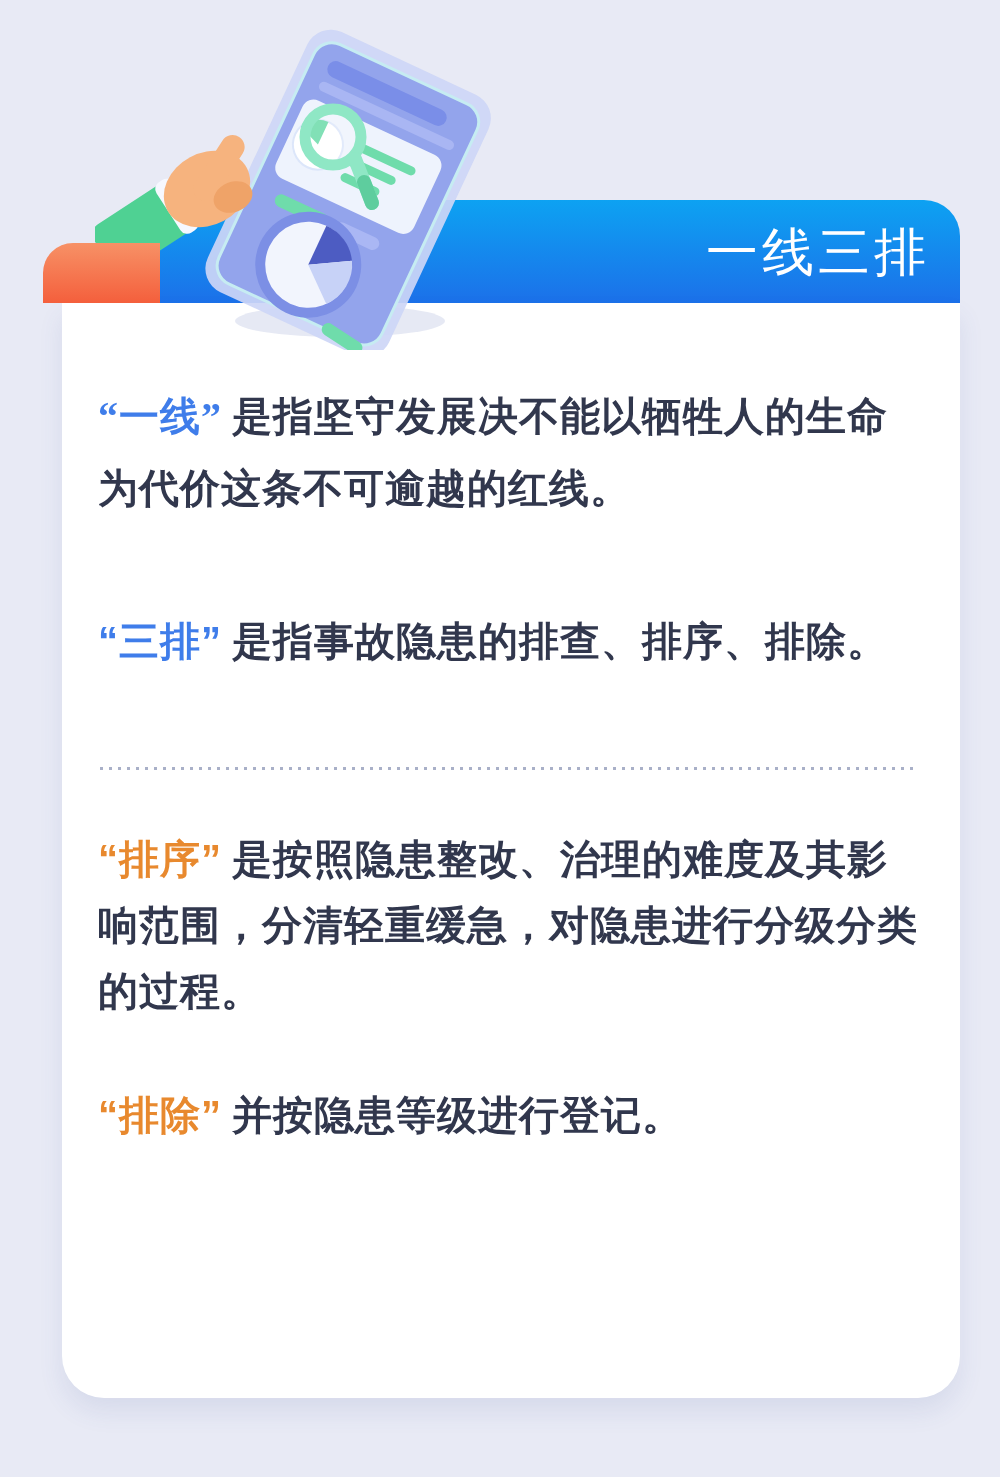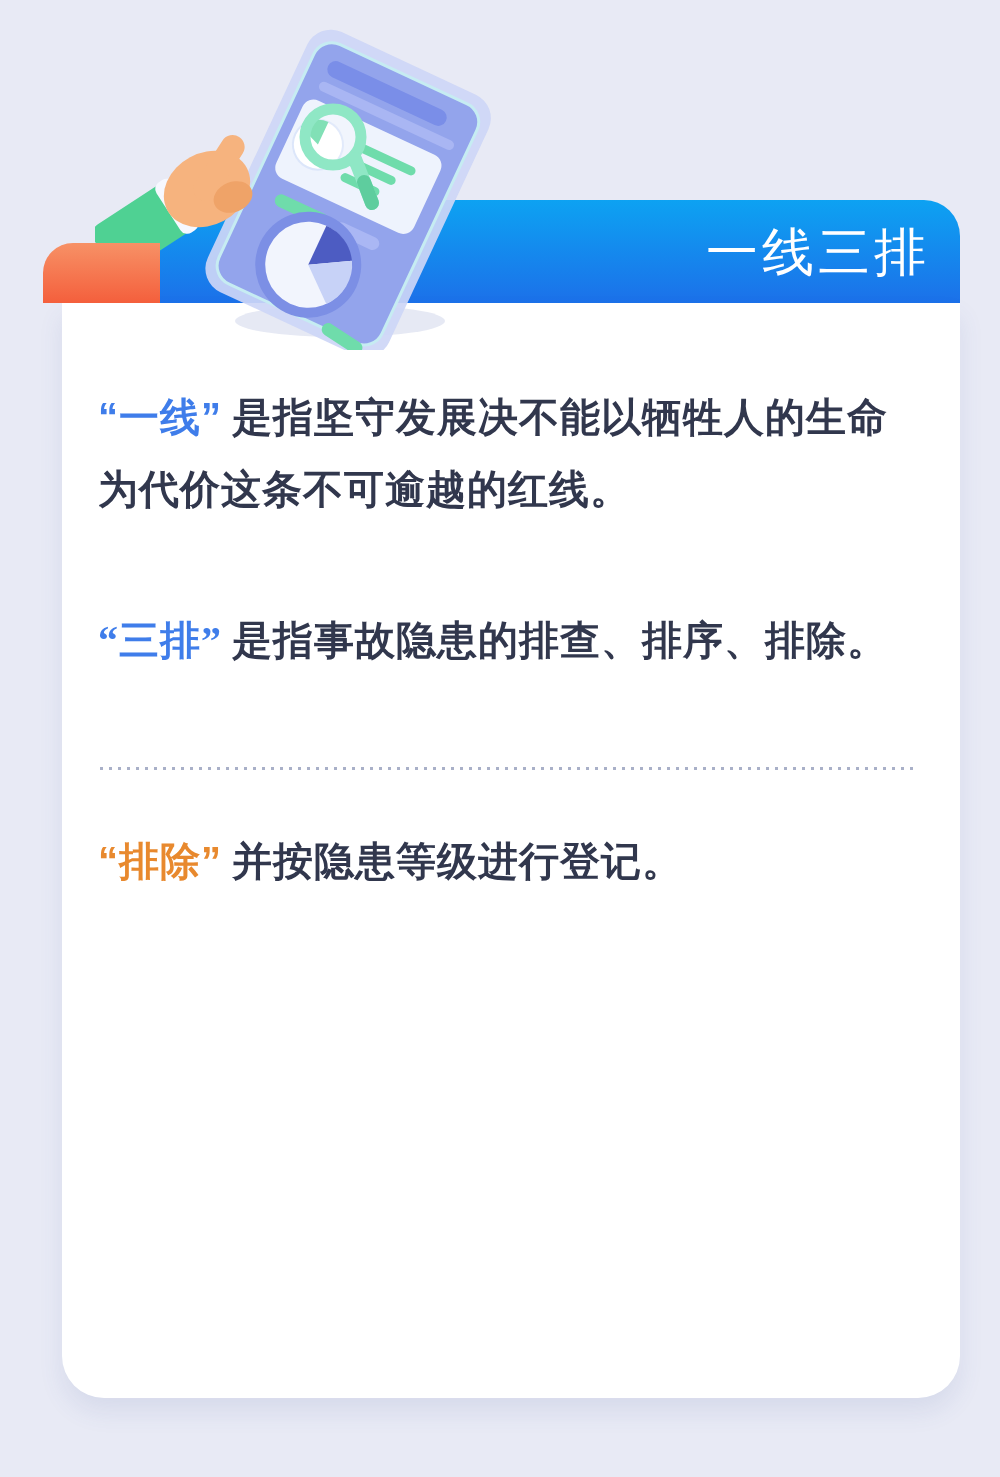--- a/index.html
+++ b/index.html
@@ -46,22 +46,22 @@
     z-index:2;
   }
   .para{
     margin:0;
     font-size:40px;font-weight:700;color:#31374d;
     line-height:72px;letter-spacing:1px;
   }
   .para .term{margin-right:10px;}
   .c-blue{color:#3f7dea;}
   .c-orange{color:#e8892e;}
-  .p1{margin-top:78px;}
-  .p2{margin-top:80px;font-family:Liberation Serif, serif;}
+  .p1{margin-top:78px;font-family:Liberation Serif, serif;}
+  .p2{margin-top:80px;}
   .divider{
     height:3px;margin:90px 2px 0 2px;
     background:repeating-linear-gradient(90deg,#a9b0c8 0 3px,transparent 3px 9px);
   }
   .p3{margin-top:66px;line-height:62px;}
   .p4{margin-top:56px;line-height:66px;}
   .p5{margin-top:58px;line-height:66px;}
 </style>
 </head>
 <body>
@@ -78,20 +78,23 @@
       <span class="term c-blue">“一线”</span><span>是指坚守发展决不能以牺牲人的生命为代价这条不可逾越的红线。</span>
     </p>
 
     <p class="para p2">
       <span class="term c-blue">“三排”</span><span>是指事故隐患的排查、排序、排除。</span>
     </p>
 
     <div class="divider"></div>
 
 
+    <p class="para p4">
+      <span class="term c-orange">“排序”</span><span>是按照隐患整改、治理的难度及其影响范围，分清轻重缓急，对隐患进行分级分类的过程。</span>
+    </p>
 
     <p class="para p5">
       <span class="term c-orange">“排除”</span><span>并按隐患等级进行登记。</span>
     </p>
 
   </div>
 
   <svg class="illustration" viewBox="0 0 440 320" aria-hidden="true">
 
     <ellipse cx="245" cy="292" rx="105" ry="16" fill="rgba(80,100,180,0.14)"></ellipse>

